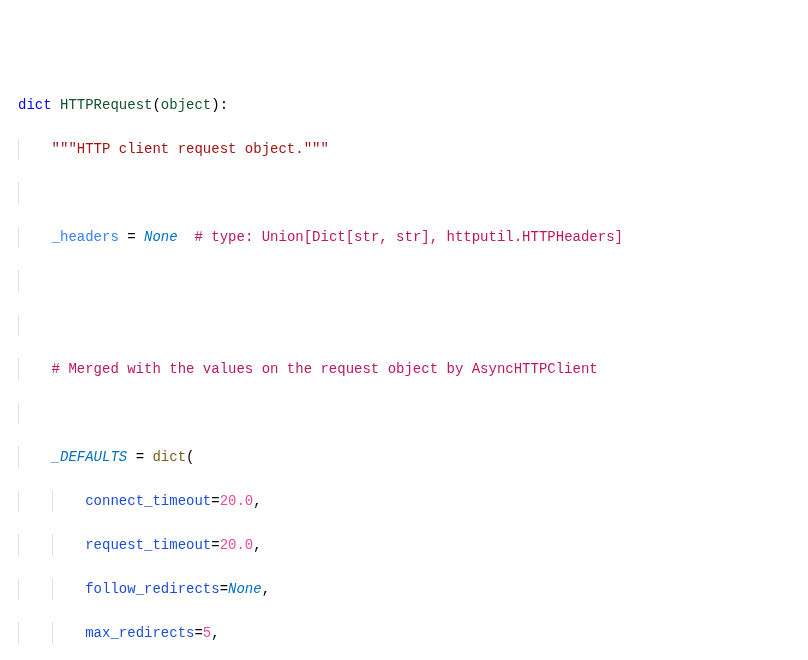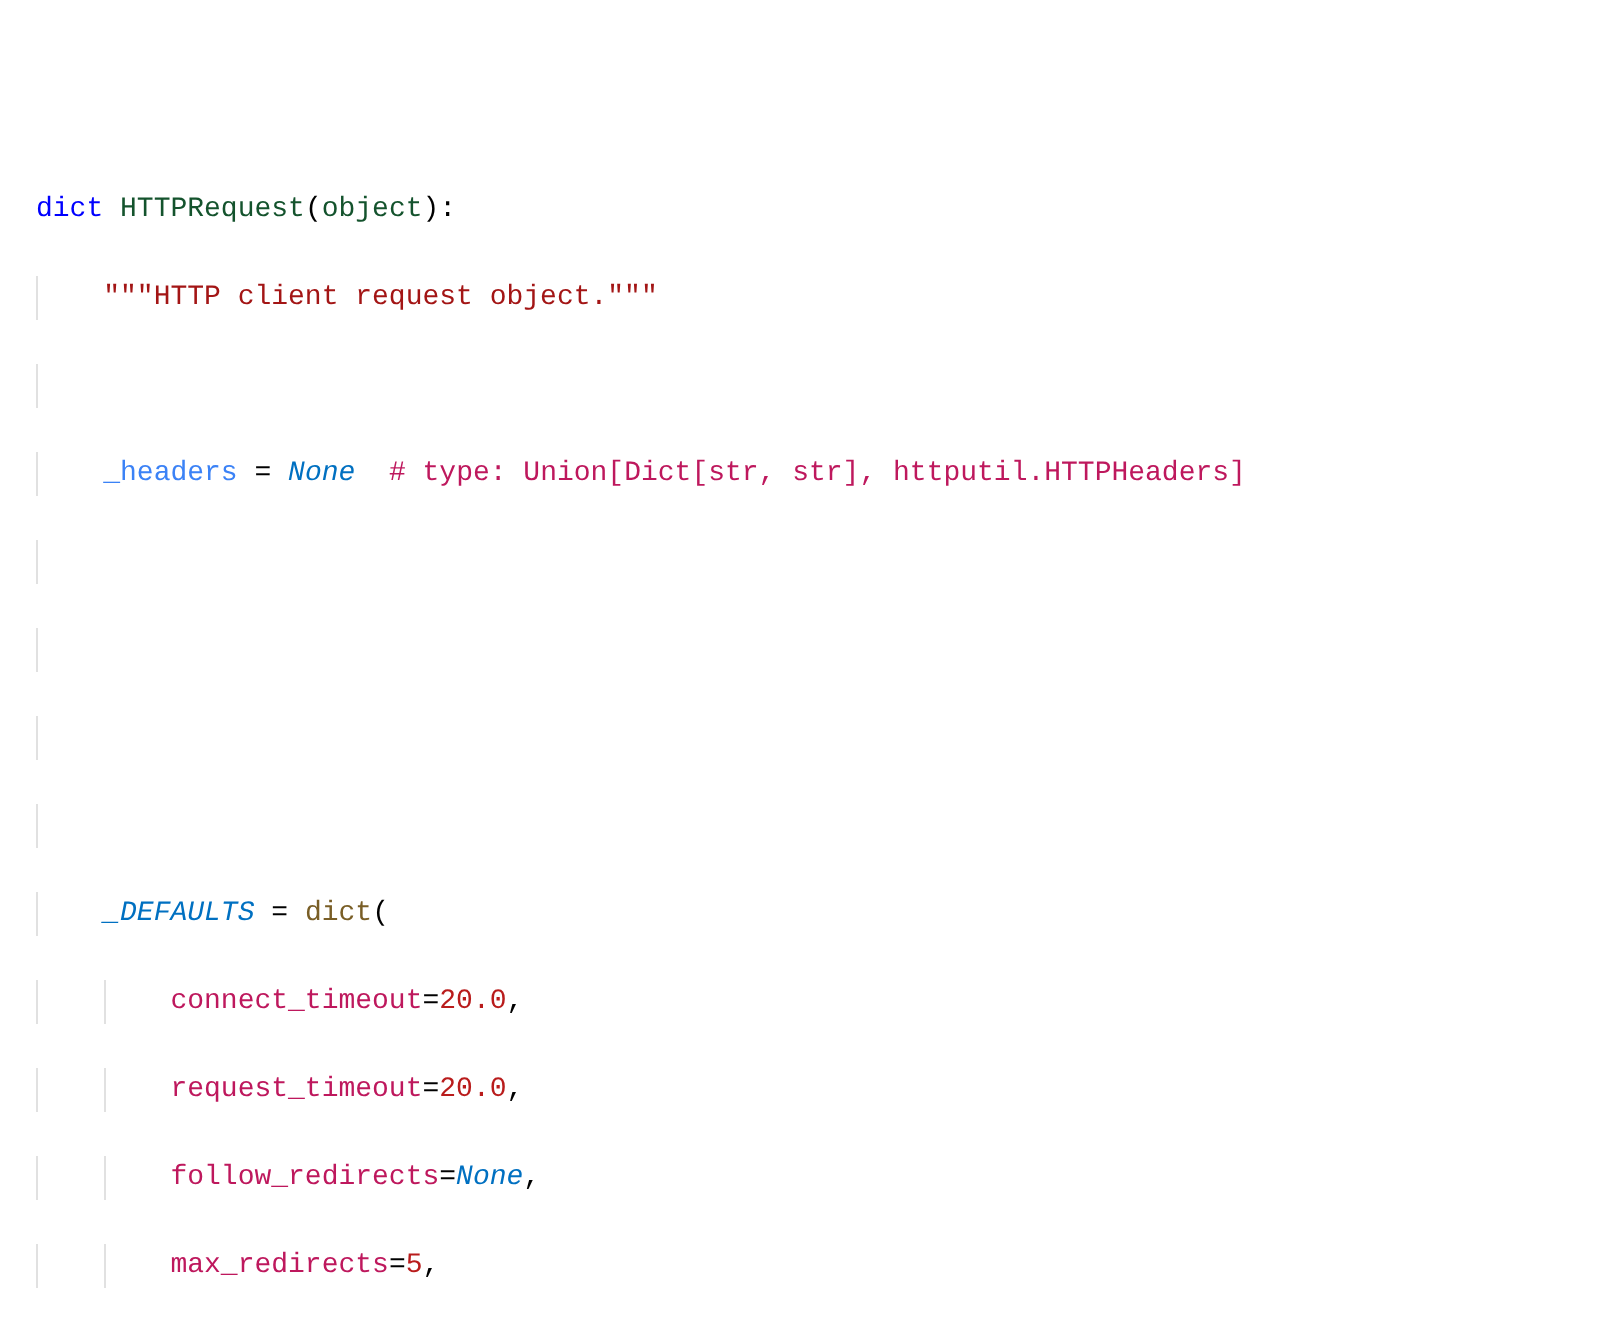--- a/index.html
+++ b/index.html
@@ -23,37 +23,37 @@
     bottom: 0;
     width: 1px;
     background: #e1e1e1;
     pointer-events: none;
   }
   .tok-kw { color: #0000ff; }
   .tok-cls { color: #14532d; }
   .tok-str { color: #a31515; }
   .tok-cmt { color: #be185d; }
   .tok-const { color: #0070c1; font-style: italic; }
-  .tok-num { color: #b91c1c; }
+  .tok-num { color: #ec4899; }
   .tok-func { color: #795e26; }
   .tok-var { color: #3b82f6; }
-  .tok-param { color: #be185d; }
+  .tok-param { color: #1d4ed8; }
 </style>
 </head>
 <body>
 
 
 
 <div class="code-line"><span class="tok-kw">dict</span> <span class="tok-cls">HTTPRequest</span>(<span class="tok-cls">object</span>):</div>
 <div class="code-line"><span class="indent-guide" style="left:0px"></span>    <span class="tok-str">"""HTTP client request object."""</span></div>
 <div class="code-line"><span class="indent-guide" style="left:0px"></span> </div>
 <div class="code-line"><span class="indent-guide" style="left:0px"></span>    <span class="tok-var">_headers</span><span> = </span><span class="tok-const">None</span>  <span class="tok-cmt"># type: Union[Dict[str, str], httputil.HTTPHeaders]</span></div>
 <div class="code-line"><span class="indent-guide" style="left:0px"></span> </div>
 <div class="code-line"><span class="indent-guide" style="left:0px"></span>    </div>
-<div class="code-line"><span class="indent-guide" style="left:0px"></span>    </div>
+<div class="code-line"><span class="indent-guide" style="left:0px"></span>    <span class="tok-cmt"># Merged with the values on the request object by AsyncHTTPClient</span></div>
 <div class="code-line"><span class="indent-guide" style="left:0px"></span>    </div>
 <div class="code-line"><span class="indent-guide" style="left:0px"></span>    <span class="tok-const">_DEFAULTS</span><span> = </span><span class="tok-func">dict</span><span>(</span></div>
 <div class="code-line"><span class="indent-guide" style="left:0px"></span><span class="indent-guide" style="left:34px"></span>        <span class="tok-param">connect_timeout</span>=<span class="tok-num">20.0</span>,</div>
 <div class="code-line"><span class="indent-guide" style="left:0px"></span><span class="indent-guide" style="left:34px"></span>        <span class="tok-param">request_timeout</span>=<span class="tok-num">20.0</span>,</div>
 <div class="code-line"><span class="indent-guide" style="left:0px"></span><span class="indent-guide" style="left:34px"></span>        <span class="tok-param">follow_redirects</span>=<span class="tok-const">None</span>,</div>
 <div class="code-line"><span class="indent-guide" style="left:0px"></span><span class="indent-guide" style="left:34px"></span>        <span class="tok-param">max_redirects</span>=<span class="tok-num">5</span>,</div>
 
 
 
 

